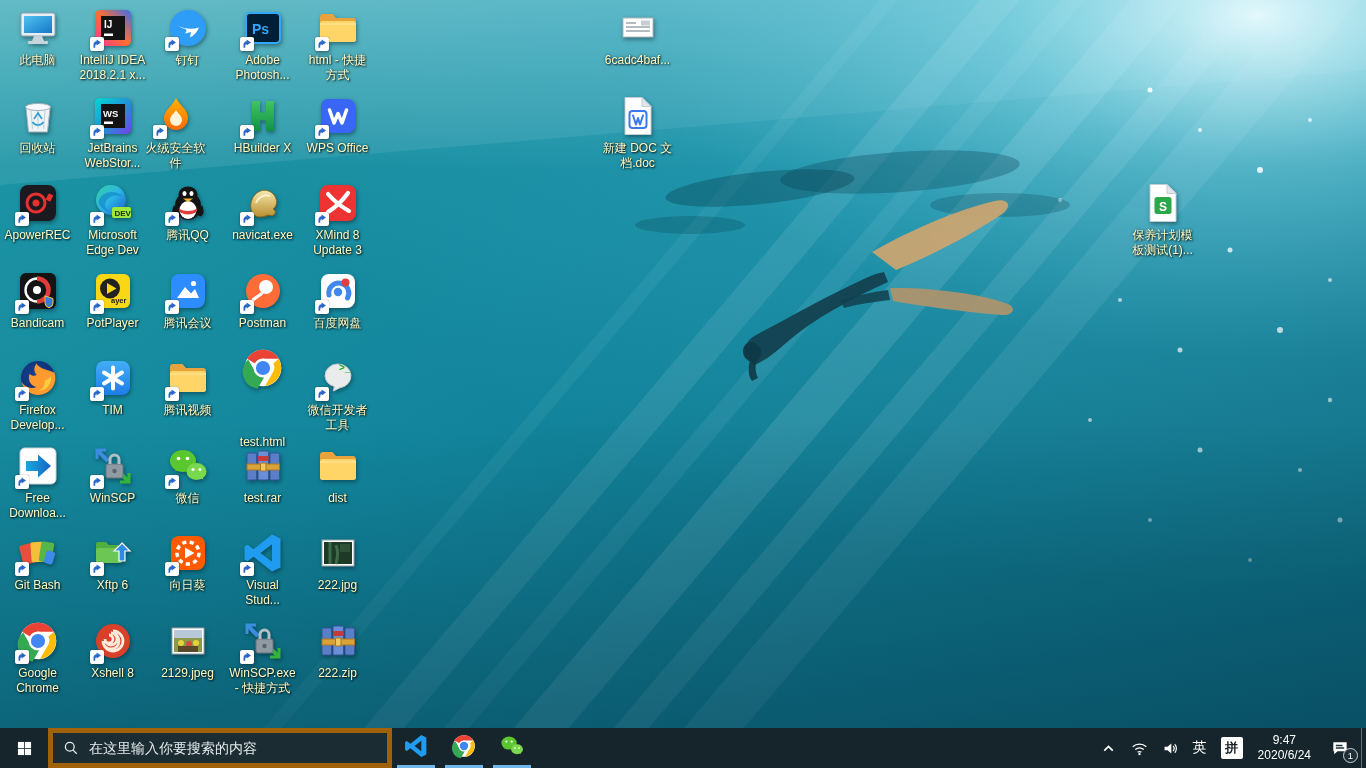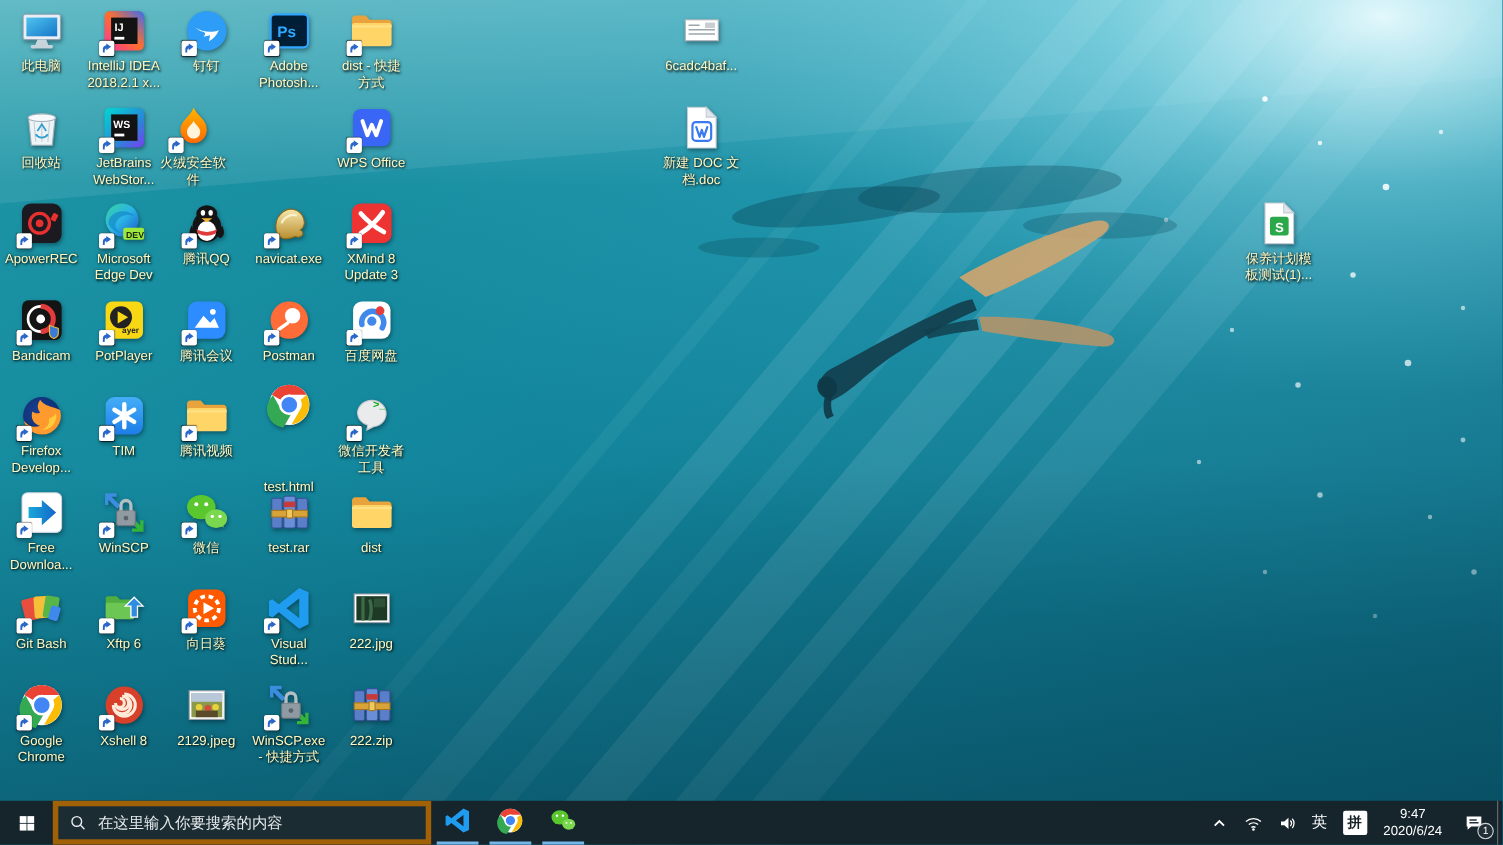--- a/index.html
+++ b/index.html
@@ -557,20 +557,39 @@
         </svg>
         <span class="shortcut">
           <svg viewBox="0 0 10 10">
             <path d="M1.5 8.8 L1.5 5.5 A3.6 3.6 0 0 1 4.6 2.2 L4.6 0.6 L9 3.6 L4.6 6.6 L4.6 4.9 A2.2 2.2 0 0 0 3.2 7 L3.2 8.8 Z" fill="#2a67c9"></path>
           </svg>
         </span>
       </div>
       <div class="dlabel">Adobe
 Photosh...</div>
     </div>
+    <div class="dicon" style="left: 225px; top: 93.5px;">
+      <div class="iwrap">
+        <svg viewBox="0 0 44 44">
+          <defs>
+            <linearGradient id="ghb" x1="0" y1="0" x2="0" y2="1">
+              <stop offset="0" stop-color="#41c463"></stop>
+              <stop offset="1" stop-color="#0f9343"></stop>
+            </linearGradient>
+          </defs>
+          <path d="M11 7 h8 v11.5 h6 V7 h8 v30 h-8 V26.5 h-6 V37 h-8 Z" fill="url(#ghb)"></path>
+        </svg>
+        <span class="shortcut">
+          <svg viewBox="0 0 10 10">
+            <path d="M1.5 8.8 L1.5 5.5 A3.6 3.6 0 0 1 4.6 2.2 L4.6 0.6 L9 3.6 L4.6 6.6 L4.6 4.9 A2.2 2.2 0 0 0 3.2 7 L3.2 8.8 Z" fill="#2a67c9"></path>
+          </svg>
+        </span>
+      </div>
+      <div class="dlabel">HBuilder X</div>
+    </div>
     <div class="dicon" style="left: 225px; top: 181px;">
       <div class="iwrap">
         <svg viewBox="0 0 44 44">
           <defs>
             <linearGradient id="gnv" x1="0" y1="0" x2="0" y2="1">
               <stop offset="0" stop-color="#f6e7ae"></stop>
               <stop offset="1" stop-color="#b98f2f"></stop>
             </linearGradient>
           </defs>
           <path d="M10 28 C8 16 18 7.5 26 9.5 C36 12 38.5 24 32 28 C36.5 30 34 36.5 27.5 34 C18 38 12 36 10 28 Z" fill="url(#gnv)" stroke="#8a6a1f"></path>
@@ -668,21 +687,21 @@
           <path d="M4 11 c0-1.7 1.3-3 3-3 h9.5 l3.5 4 H37 c1.7 0 3 1.3 3 3 v3 H4 Z" fill="#e8a33d"></path>
           <rect x="4" y="15" width="36" height="21" rx="2.5" fill="#ffd567"></rect>
           <path d="M4 17 h36 v2 H4 Z" fill="#ffe28a" opacity=".85"></path>
         </svg>
         <span class="shortcut">
           <svg viewBox="0 0 10 10">
             <path d="M1.5 8.8 L1.5 5.5 A3.6 3.6 0 0 1 4.6 2.2 L4.6 0.6 L9 3.6 L4.6 6.6 L4.6 4.9 A2.2 2.2 0 0 0 3.2 7 L3.2 8.8 Z" fill="#2a67c9"></path>
           </svg>
         </span>
       </div>
-      <div class="dlabel">dist - 快捷
+      <div class="dlabel">html - 快捷
 方式</div>
     </div>
     <div class="dicon" style="left: 300px; top: 93.5px;">
       <div class="iwrap">
         <svg viewBox="0 0 44 44">
           <rect x="5" y="5" width="34" height="34" rx="7" fill="#3a66f5"></rect>
           <path d="M11 16 l4.5 13 l4 -9.5 l4 9.5 L28 16" stroke="#fff" stroke-width="3.5" fill="none" stroke-linecap="round" stroke-linejoin="round" transform="translate(2.5 0)"></path>
         </svg>
         <span class="shortcut">
           <svg viewBox="0 0 10 10">

